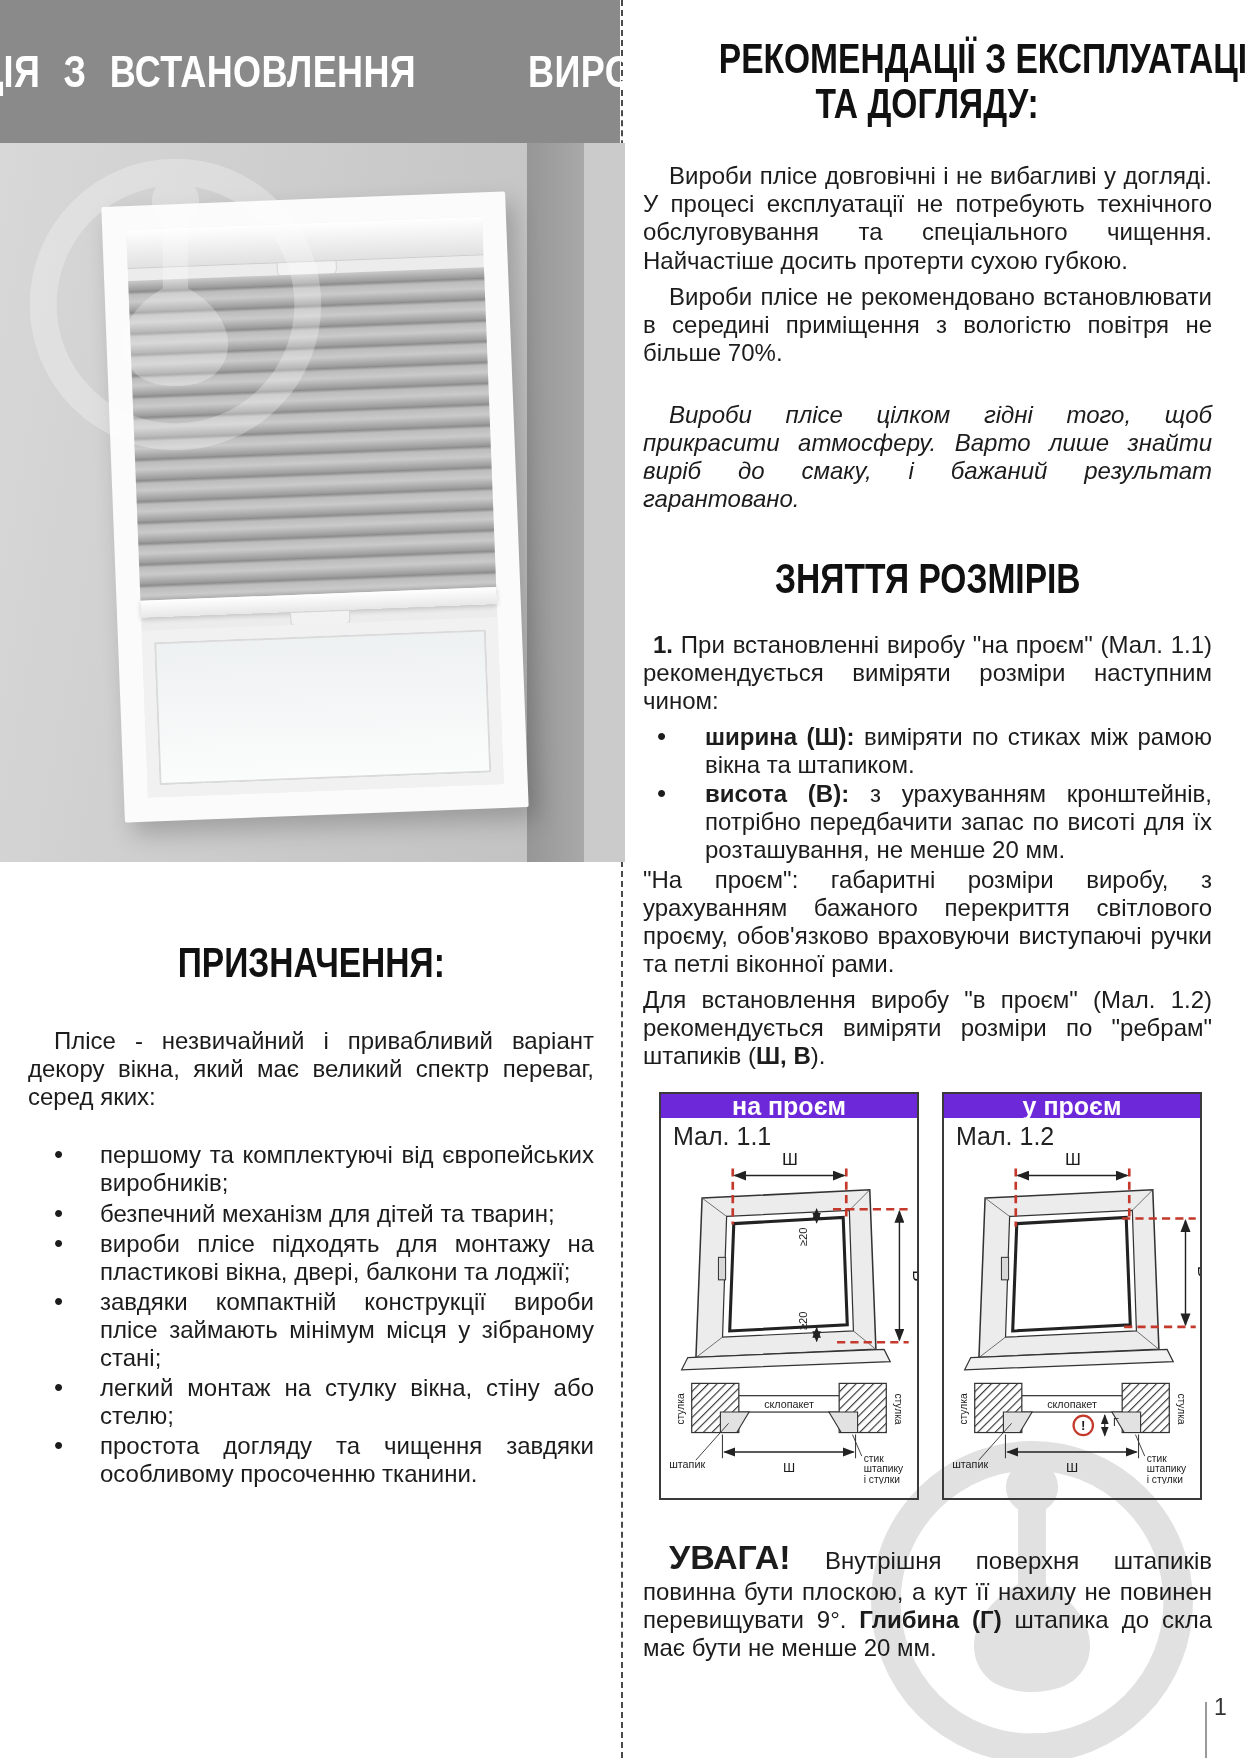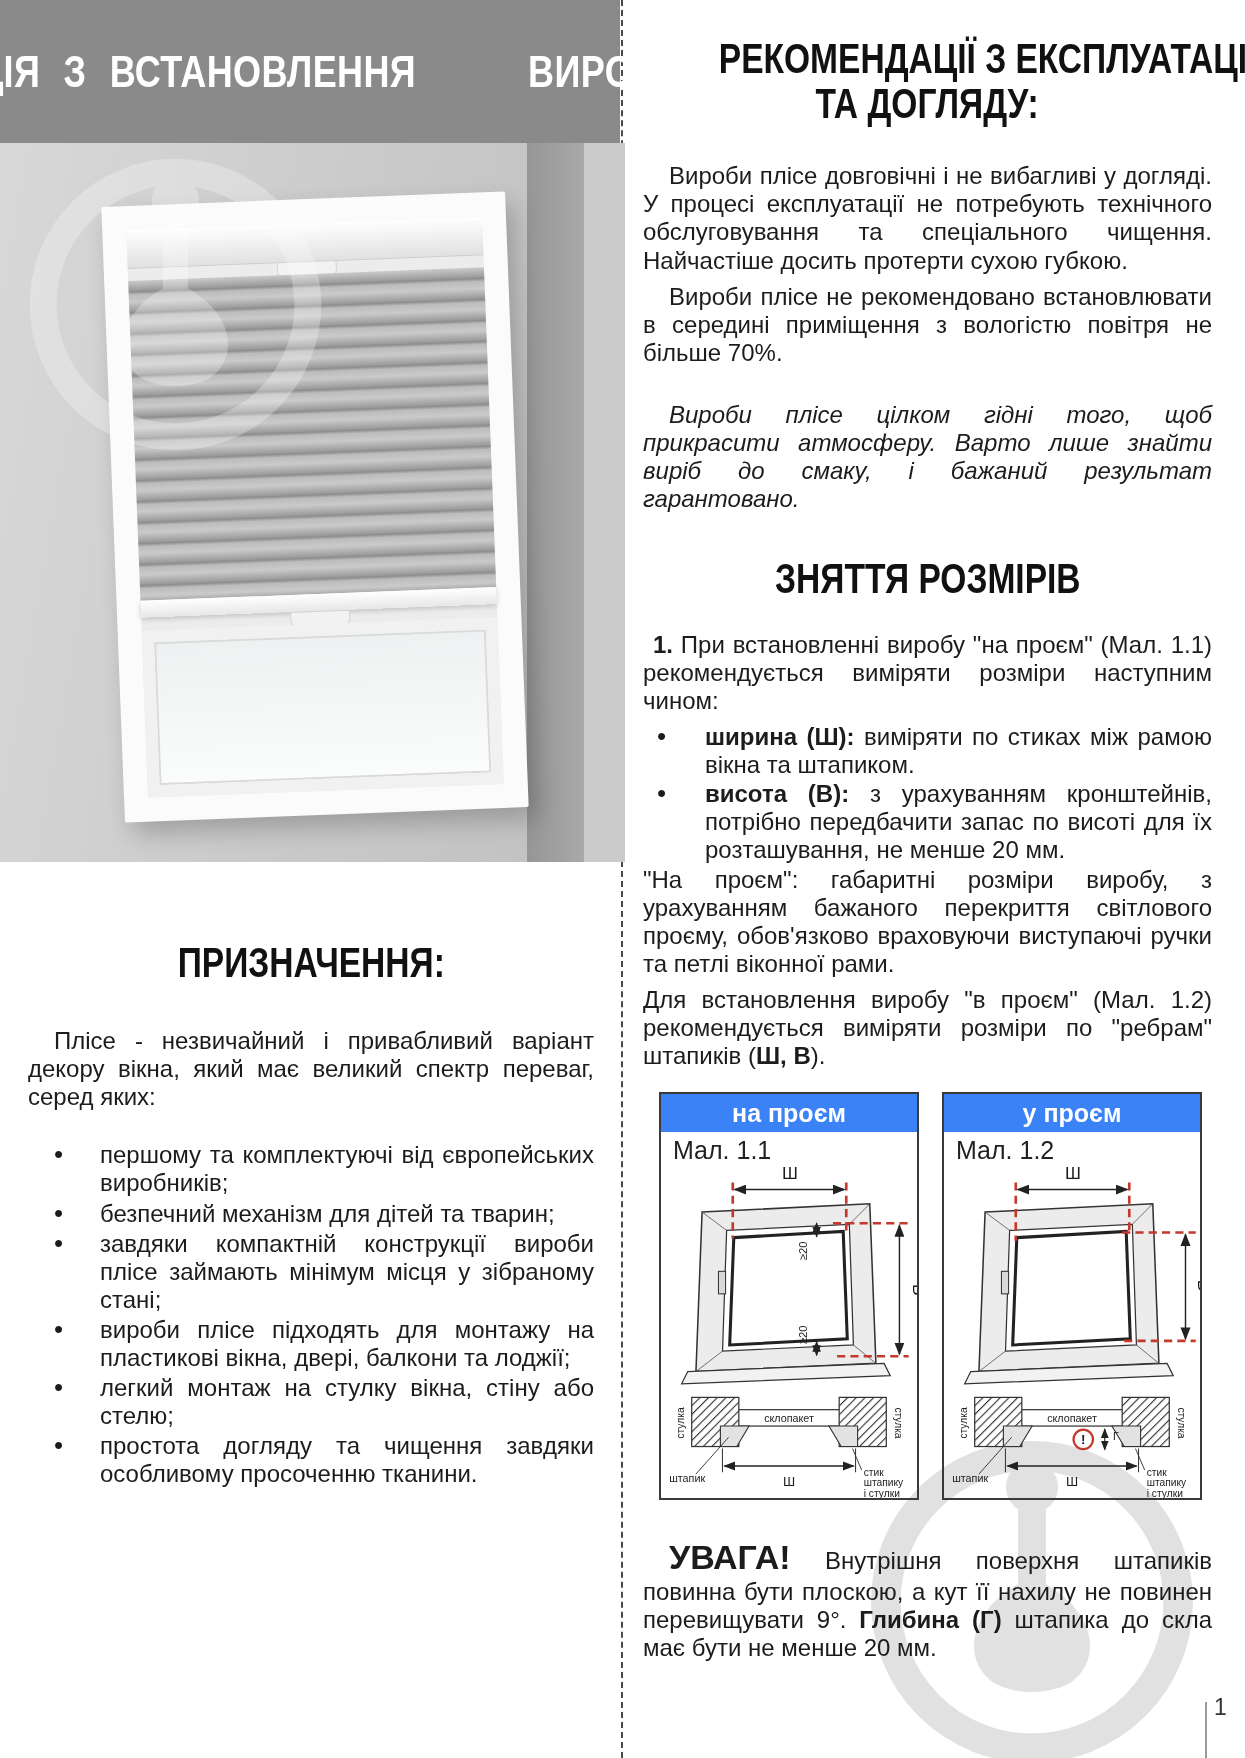--- a/index.html
+++ b/index.html
@@ -59,21 +59,21 @@
   .sec-meas{top:556px;}
   .sec-att{top:1538px;}
   .mlist{margin:0;padding:0;list-style:none;}
   .mlist li{position:relative;padding-left:62px;font-size:24px;line-height:1.17;
             text-align:justify;margin:0;}
   .mlist li::before{content:"\2022";position:absolute;left:14px;top:-2px;font-size:26px;}
 
   
   .figrow{position:absolute;left:659px;top:1092px;width:546px;display:flex;gap:23px;z-index:2;}
   .figbox{width:260px;height:408px;border:2px solid #3a3a3a;box-sizing:border-box;background:transparent;}
-  .figbanner{height:38px;background:#3b82f6;color:#fff;font-weight:bold;font-size:25px;
+  .figbanner{height:24px;background:#6d28d9;color:#fff;font-weight:bold;font-size:25px;
              display:flex;align-items:center;justify-content:center;}
   .figlabel{font-size:25px;color:#222;padding:4px 0 0 12px;}
   .figbox svg{display:block;}
 
   
   .wm{position:absolute;pointer-events:none;}
   .wm-photo{left:18px;top:4px;width:315px;height:315px;color:#ffffff;opacity:.28;}
   .wm-paper{left:858px;top:1428px;width:348px;height:348px;color:#c9c9c9;opacity:.55;z-index:1;}
 
   
@@ -113,22 +113,22 @@
       <path d="M100,86 C66,100 58,130 76,145 C88,154 112,154 124,145 C142,130 134,100 100,86 Z" fill="currentColor"></path>
     </svg>
   </div>
 
   <div style="position:absolute;left:28px;top:940px;width:566px;z-index:2;">
     <h2 class="h2"><span class="hc">ПРИЗНАЧЕННЯ:</span></h2>
     <p class="p ind" style="margin-top:42px;">Плісе - незвичайний і привабливий варіант декору вікна, який має великий спектр переваг, серед яких:</p>
     <ul class="blist">
       <li>першому та комплектуючі від європейських виробників;</li>
       <li>безпечний механізм для дітей та тварин;</li>
+      <li>вироби плісе підходять для монтажу на пластикові вікна, двері, балкони та лоджії;</li>
       <li>завдяки компактній конструкції вироби плісе займають мінімум місця у зібраному стані;</li>
-      <li>вироби плісе підходять для монтажу на пластикові вікна, двері, балкони та лоджії;</li>
       <li>легкий монтаж на стулку вікна, стіну або стелю;</li>
       <li>простота догляду та чищення завдяки особливому просоченню тканини.</li>
     </ul>
   </div>
 
   <div class="sec sec-care">
     <h2 class="h2">
       <span class="hc">РЕКОМЕНДАЦІЇ З ЕКСПЛУАТАЦІЇ</span><br>
       <span class="hc">ТА ДОГЛЯДУ:</span>
     </h2>

